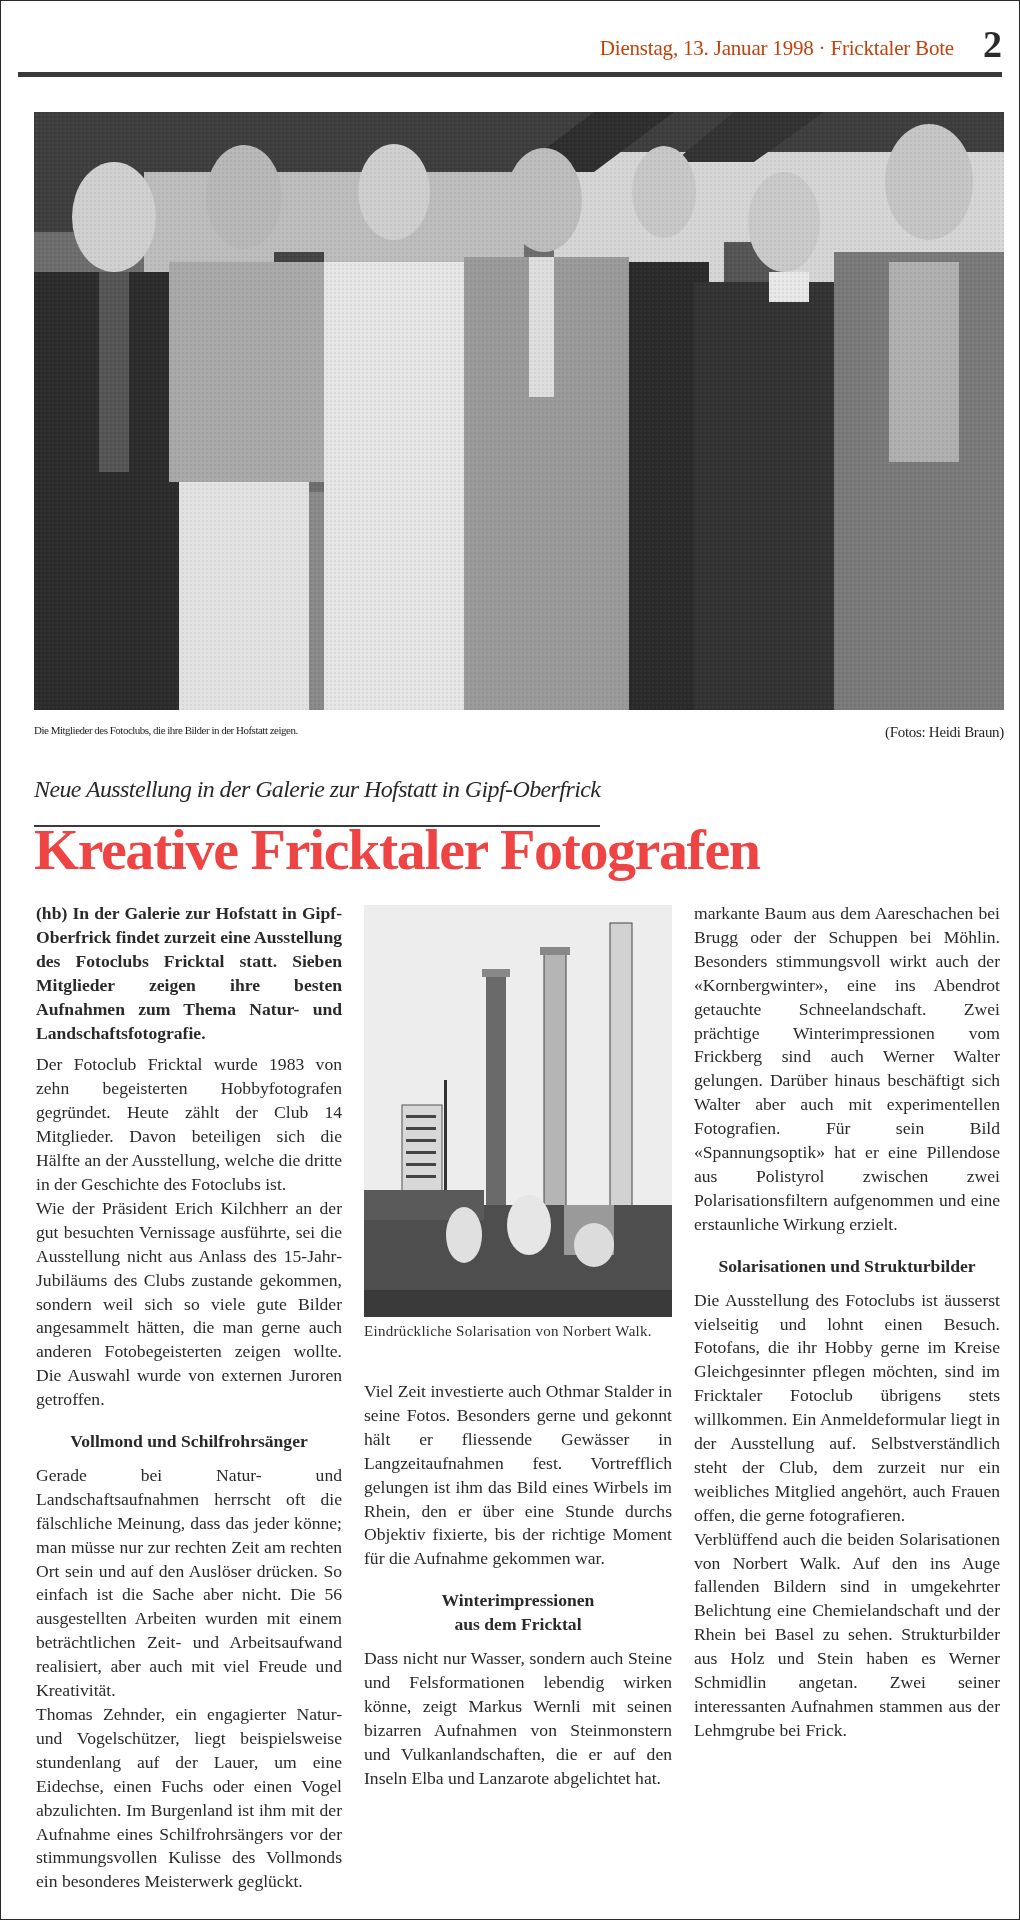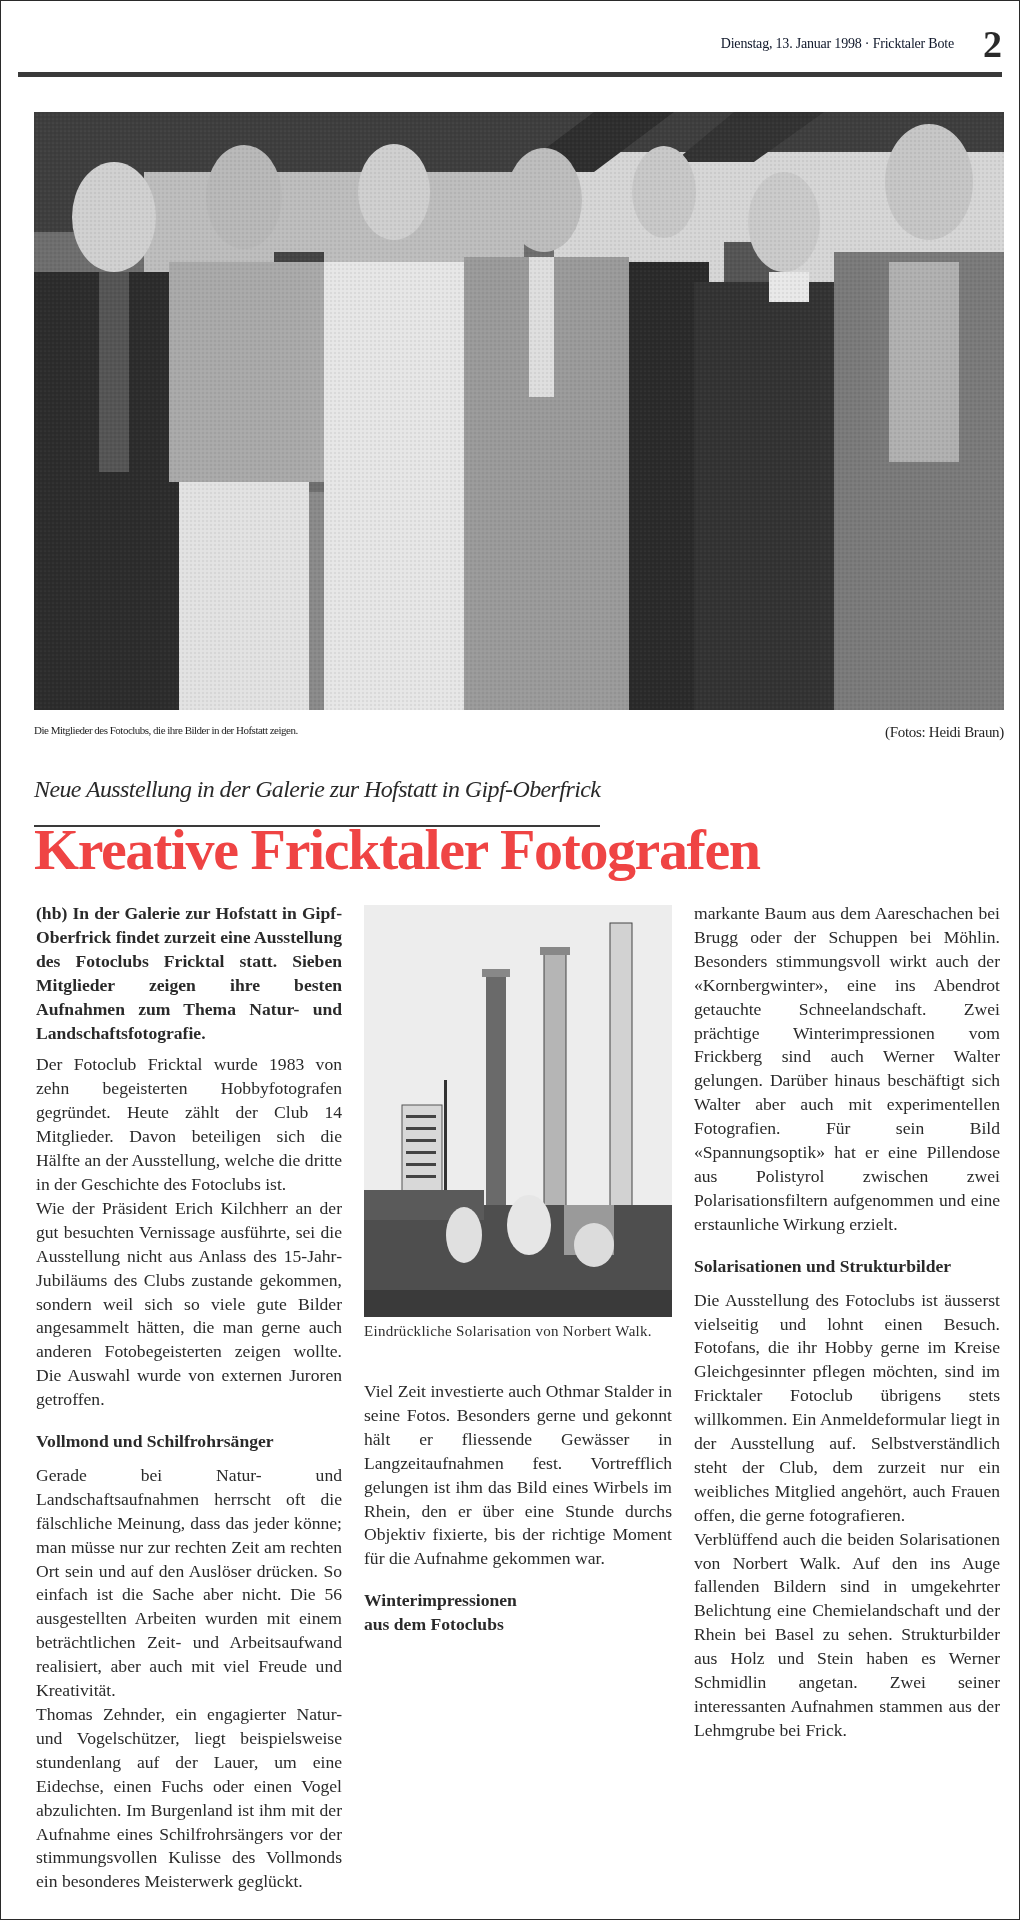--- a/index.html
+++ b/index.html
@@ -9,21 +9,21 @@
   }
   .page-frame {
     position: absolute; left: 0; top: 0; width: 1018px; height: 1918px;
     border: 1px solid #2a2a2a;
   }
   .masthead {
     position: absolute; left: 18px; right: 18px; top: 22px; height: 50px;
   }
   .masthead-text {
     position: absolute; right: 48px; top: 14px;
-    font-size: 14px; letter-spacing: -0.2px; color: #0f172a; margin-left: 7px;
+    font-size: 21px; letter-spacing: -0.2px; color: #c2410c; margin-left: 7px;
   }
   .page-number {
     position: absolute; right: 0px; top: 0px;
     font-size: 38px; font-weight: bold; color: #2a2a2a;
   }
   .masthead-rule {
     position: absolute; left: 0; right: 0; top: 50px; height: 5px; background: #3a3a3a;
   }
 
   .main-photo {
@@ -58,21 +58,21 @@
     hyphens: manual;
   }
   .col-1 { left: 36px; }
   .col-2 { left: 364px; top: 1380px; width: 308px; }
   .col-3 { left: 694px; top: 902px; width: 306px; }
 
   .column p { margin: 0; text-indent: 0; }
   .lead { font-weight: bold; margin-bottom: 8px !important; }
   .subhead {
     font-weight: bold; font-size: 17.6px; margin: 18px 0 10px 0 !important;
-    text-align: left; color: #2a2a2a;
+    text-align: center; color: #2a2a2a;
   }
 
   .figure {
     position: absolute; left: 364px; top: 905px; width: 308px; height: 412px;
     background: #f2f2f2; overflow: hidden;
   }
   .figure-caption {
     position: absolute; left: 364px; top: 1322px; width: 308px;
     font-size: 15px; line-height: 19px; text-align: justify; color: #2e2e2e;
     letter-spacing: 0.3px;
@@ -183,22 +183,23 @@
     <ellipse cx="230" cy="340" rx="20" ry="22" fill="#dcdcdc"></ellipse>
     <rect x="0" y="385" width="308" height="27" fill="#3a3a3a"></rect>
   </svg>
 </figure>
 <div class="figure-caption">Eindrückliche Solarisation von Norbert Walk.</div>
 
 <div class="column col-2">
   <p>Viel Zeit investierte auch Othmar Stalder in seine Fotos. Besonders gerne und gekonnt hält er fliessende Gewässer in Langzeitaufnahmen fest. Vortrefflich gelungen ist ihm das Bild eines Wirbels im Rhein, den er über eine Stunde durchs Objektiv fixierte, bis der richtige Moment für die Aufnahme gekommen war.</p>
   <p class="subhead">
     <span>Winterimpressionen</span><br>
-    <span>aus dem Fotoclubs</span>
+    <span>aus dem Fricktal</span>
   </p>
+  <p>Dass nicht nur Wasser, sondern auch Steine und Felsformationen lebendig wirken könne, zeigt Markus Wernli mit seinen bizarren Aufnahmen von Steinmonstern und Vulkanlandschaften, die er auf den Inseln Elba und Lanzarote abgelichtet hat.</p>
 </div>
 
 <div class="column col-3">
   <p>markante Baum aus dem Aareschachen bei Brugg oder der Schuppen bei Möhlin. Besonders stimmungsvoll wirkt auch der «Kornbergwinter», eine ins Abendrot getauchte Schneelandschaft. Zwei prächtige Winterimpressionen vom Frickberg sind auch Werner Walter gelungen. Darüber hinaus beschäftigt sich Walter aber auch mit experimentellen Fotografien. Für sein Bild «Spannungsoptik» hat er eine Pillendose aus Polistyrol zwischen zwei Polarisationsfiltern aufgenommen und eine erstaunliche Wirkung erzielt.</p>
   <p class="subhead">Solarisationen und Strukturbilder</p>
   <p>Die Ausstellung des Fotoclubs ist äusserst vielseitig und lohnt einen Besuch. Fotofans, die ihr Hobby gerne im Kreise Gleichgesinnter pflegen möchten, sind im Fricktaler Fotoclub übrigens stets willkommen. Ein Anmeldeformular liegt in der Ausstellung auf. Selbstverständlich steht der Club, dem zurzeit nur ein weibliches Mitglied angehört, auch Frauen offen, die gerne fotografieren.</p>
   <p>Verblüffend auch die beiden Solarisationen von Norbert Walk. Auf den ins Auge fallenden Bildern sind in umgekehrter Belichtung eine Chemielandschaft und der Rhein bei Basel zu sehen. Strukturbilder aus Holz und Stein haben es Werner Schmidlin angetan. Zwei seiner interessanten Aufnahmen stammen aus der Lehmgrube bei Frick.</p>
 </div>
 
 </body></html>

